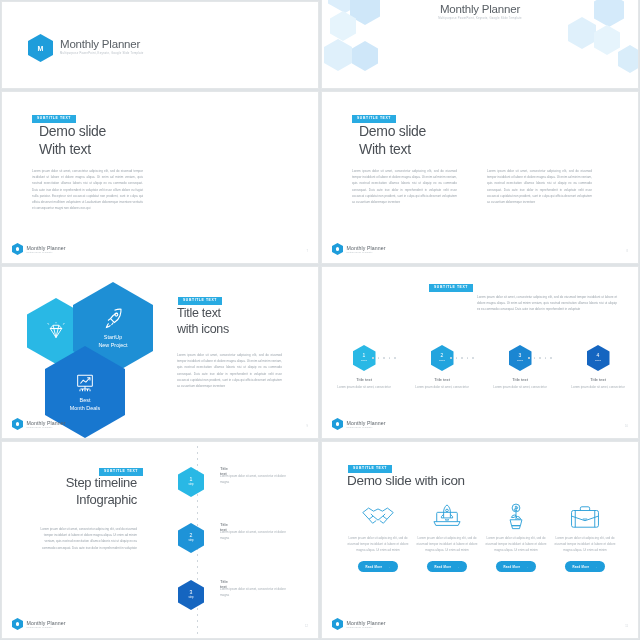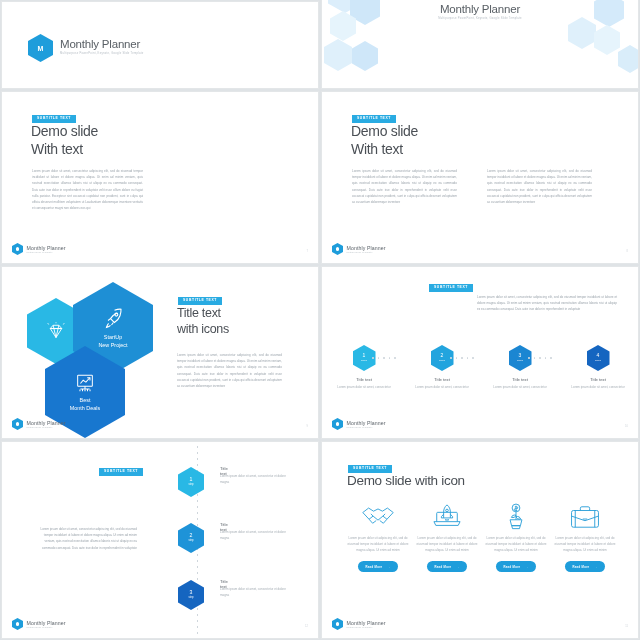--- a/index.html
+++ b/index.html
@@ -101,21 +101,21 @@
 
   
   .s2{background:#fff;}
   .s2 .ttl{position:absolute;left:0;right:0;top:30px;text-align:center;}
   .s2 .ttl h1{margin:0;font-size:11.5px;font-weight:400;color:#5a6066;letter-spacing:-.2px;}
   .s2 .ttl p{margin:2px 0 0 0;font-size:2.7px;color:#b6bdc4;letter-spacing:.25px;}
   .deco{position:absolute;clip-path:polygon(50% 0%,100% 25%,100% 75%,50% 100%,0% 75%,0% 25%);}
 
   
   .sd .badge{position:absolute;left:30px;top:23px;}
-  .sd h1{position:absolute;left:29px;top:31px;margin:0;font-size:14px;line-height:1.28;}
+  .sd h1{position:absolute;left:37px;top:31px;margin:0;font-size:14px;line-height:1.28;}
   .sd .col{position:absolute;top:76px;width:111px;}
 
   
   .s5 .badge{position:absolute;left:176px;top:30px;}
   .s5 h1{position:absolute;left:175px;top:38px;margin:0;font-size:12.5px;line-height:1.3;}
   .s5 .col{position:absolute;left:175px;top:85px;width:105px;}
 
   
   .s6 .badge{position:absolute;left:107px;top:17px;}
   .s6 h1{position:absolute;left:0;top:24px;width:144px;margin:0;font-size:13px;line-height:1.3;text-align:right;}
@@ -354,20 +354,24 @@
         <s>Multipurpose Template</s>
       </div>
     </div>
     <div class="pagenum">10</div>
   </div>
 
   <div class="slide s7">
     <div class="vline"></div>
 
     <span class="badge">SUBTITLE TEXT</span>
+    <h1 class="h1">
+      <span>Step timeline</span><br>
+      <span>Infographic</span>
+    </h1>
     <div class="lead body-txt" style="text-align:right;">Lorem ipsum dolor sit amet, consectetur adipiscing elit, sed do eiusmod tempor incididunt ut labore et dolore magna aliqua. Ut enim ad minim veniam, quis nostrud exercitation ullamco laboris nisi ut aliquip ex ea commodo consequat. Duis aute irue dolor in reprehenderit in voluptate</div>
 
     <div class="srow" style="top:25px;">
       <div class="hex" style="position:relative;width:26px;height:30px;background:#29b8e5;">
         <span style="color:#fff;font-size:5.2px;line-height:1;">1</span>
         <span style="color:#fff;font-size:2.6px;line-height:1;margin-top:1.6px;">step</span>
       </div>
       <div class="t">Title text</div>
       <div class="d">Lorem ipsum dolor sit amet, consectetur et dolore magna</div>
     </div>

